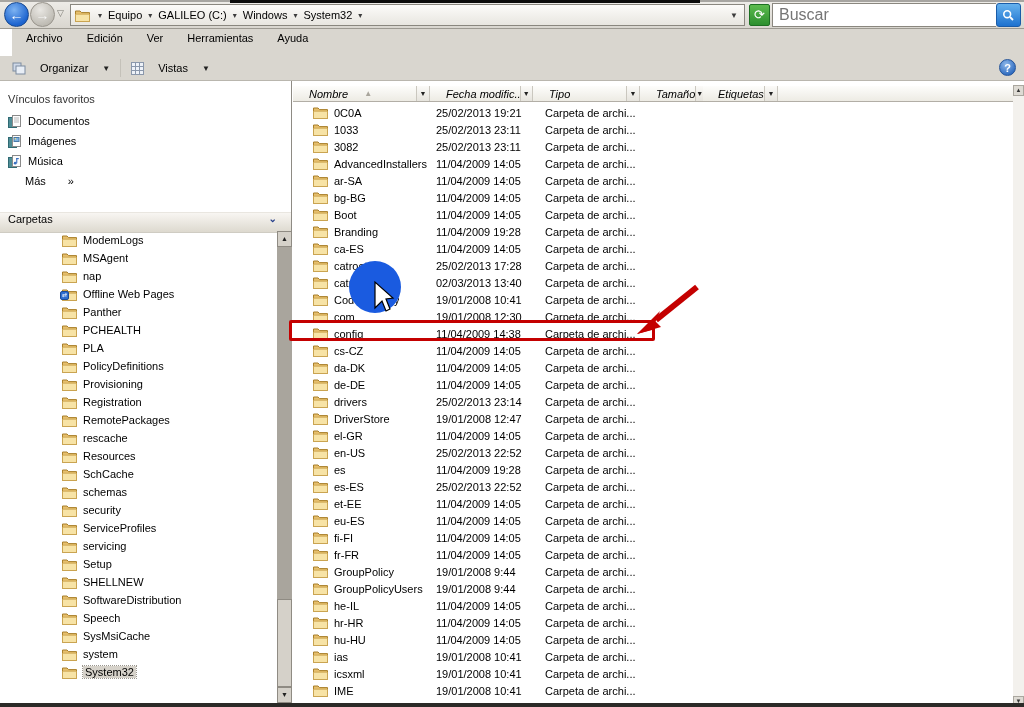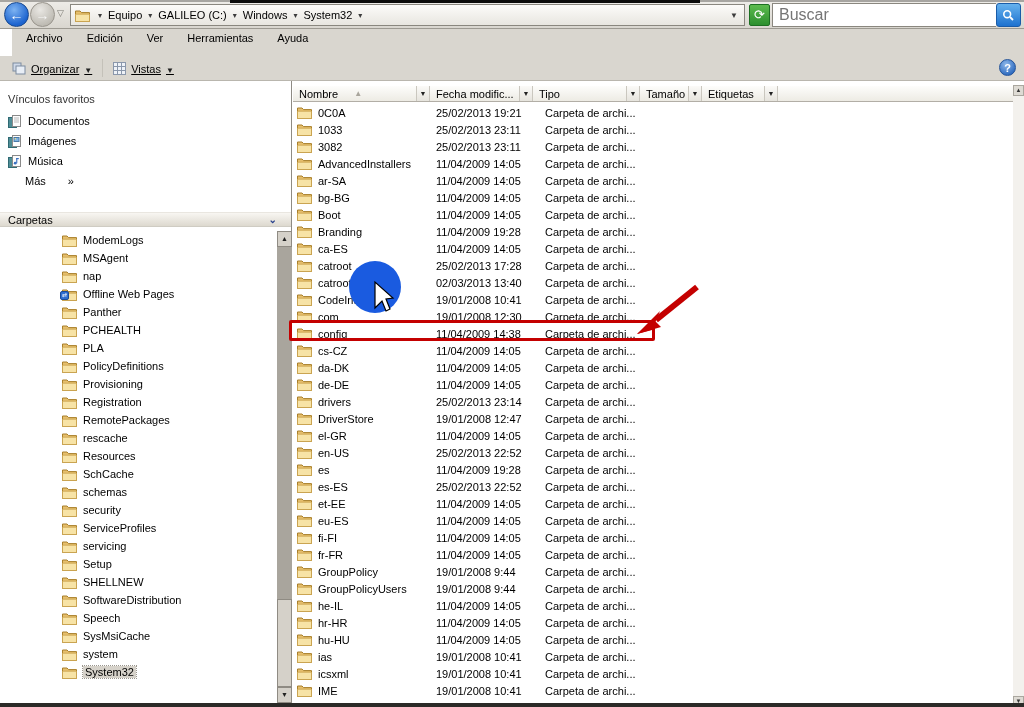--- a/index.html
+++ b/index.html
@@ -39,37 +39,37 @@
     background:linear-gradient(#66b2ee,#1e72cf); border:1px solid #1a5ca8;
     display:flex; align-items:center; justify-content:center; }
 
   
   #menubar { left:12px; top:29px; width:1024px; height:27px; background:#d9d6cf;
     display:flex; align-items:flex-start; }
   .menu-item { padding:3px 10px; margin-left:4px; }
   
   #toolbar { left:0; top:56px; width:1024px; height:25px; background:#d9d6cf;
     border-bottom:1px solid #b9b6ae; display:flex; align-items:center; }
-  .tool-btn { display:flex; align-items:flex-end; gap:5px; padding:2px 6px;text-decoration:underline; }
+  .tool-btn { display:flex; align-items:center; gap:14px; padding:2px 6px; }
   .tool-sep { width:1px; height:18px; background:#c4c1b9; margin:0 4px; }
   .dd { font-size:8px; color:#222; }
   #help-btn { position:absolute; left:999px; top:3px; width:17px; height:17px;
     border-radius:50%; background:radial-gradient(circle at 40% 30%, #8fb8ea, #2f6cc0 75%);
     border:1px solid #24549a; color:#fff; font-weight:bold; font-size:11px;
     text-align:center; line-height:16px; }
 
   
   #sidebar { left:0; top:81px; width:292px; height:622px; background:#fff;
     border-right:1px solid #8e8b84; }
   #fav-title { padding:12px 0 6px 8px; color:#333; }
   .fav-item { display:flex; align-items:center; height:20px; padding-left:8px; gap:7px; }
   #more-row { display:flex; align-items:center; height:20px; padding-left:25px; gap:22px; }
-  #folders-band { position:absolute; left:0; top:131px; width:291px; height:15px;
+  #folders-band { position:absolute; left:0; top:131px; width:291px; height:21px;
     background:linear-gradient(#f8f6f2,#ddd9cf); border-top:1px solid #e9e6e0;
-    border-bottom:1px solid #cfccc3; display:flex; align-items:center; }
+    border-bottom:1px solid #cfccc3; display:flex; }
   #folders-band span.t { padding-left:8px; }
   #folders-chevron { margin-left:auto; margin-right:14px; color:#27408b;
     font-weight:bold; font-size:10px; }
   #tree { position:absolute; left:0; top:150px; width:277px; height:472px;
     overflow:hidden; }
   .tree-item { display:flex; align-items:center; height:18px; padding-left:62px; gap:6px; }
   .tree-item.selected .tree-label { background:#d6d2ca; outline:1px dotted #9a968e;
     padding:0 2px; }
   .tree-icon { position:relative; width:15px; height:13px; flex:0 0 15px; }
   .owp-badge { display:none; position:absolute; left:-2px; top:3px; width:9px; height:9px;
@@ -88,33 +88,33 @@
   #tree-sb-thumb { position:absolute; left:0; top:368px; width:15px; height:88px;
     background:#d5d1c9; border:1px solid #8f8b83; }
 
   
   #filelist { left:293px; top:81px; width:721px; height:622px; background:#fff; }
   #list-header { position:absolute; left:0; top:4px; width:721px; height:17px;
     display:flex; background:linear-gradient(#fdfdfb,#edebe4);
     border-bottom:1px solid #b2aea6; border-top:1px solid #fff; }
   .hcell { display:flex; align-items:center; border-right:1px solid #cac7bf;
     position:relative; }
-  .hcell .hlabel { padding-left:6px; }
+  .hcell .hlabel { padding-left:16px;font-style:italic; }
   .hcell .sort { margin-left:16px; color:#a9a59c; font-size:8px; }
   .hcell .hdd { margin-left:auto; width:13px; height:15px; border-left:1px solid #cac7bf;
     font-size:7px; color:#222; text-align:center; line-height:15px;
     background:linear-gradient(#fbfaf8,#e6e4dd); }
   .c-name{width:137px}.c-date{width:103px}.c-type{width:107px}
   .c-size{width:62px}.c-tags{width:76px}
   #header-filler { flex:1; border-right:none; }
 
   #rows { position:absolute; left:0; top:23px; width:721px; }
   .list-row { display:flex; height:17px; align-items:center; }
   .cell { display:flex; align-items:center; height:17px; }
-  .cell.name { width:137px; padding-left:4px; gap:6px; }
+  .cell.name { width:137px; padding-left:20px; gap:6px; }
   .cell.date { width:103px; padding-left:6px; }
   .cell.type { width:107px; padding-left:12px; }
 
   
   #list-scroll { left:1013px; top:85px; width:11px; height:622px; background:#f3f1ed; }
   .sb2-btn { position:absolute; left:0; width:11px; height:11px; background:#dedbd4;
     border:1px solid #aaa79f; font-size:6px; color:#333; text-align:center; line-height:9px; }
   #list-sb-up { top:0; }
   #list-sb-down { bottom:0; }
 

